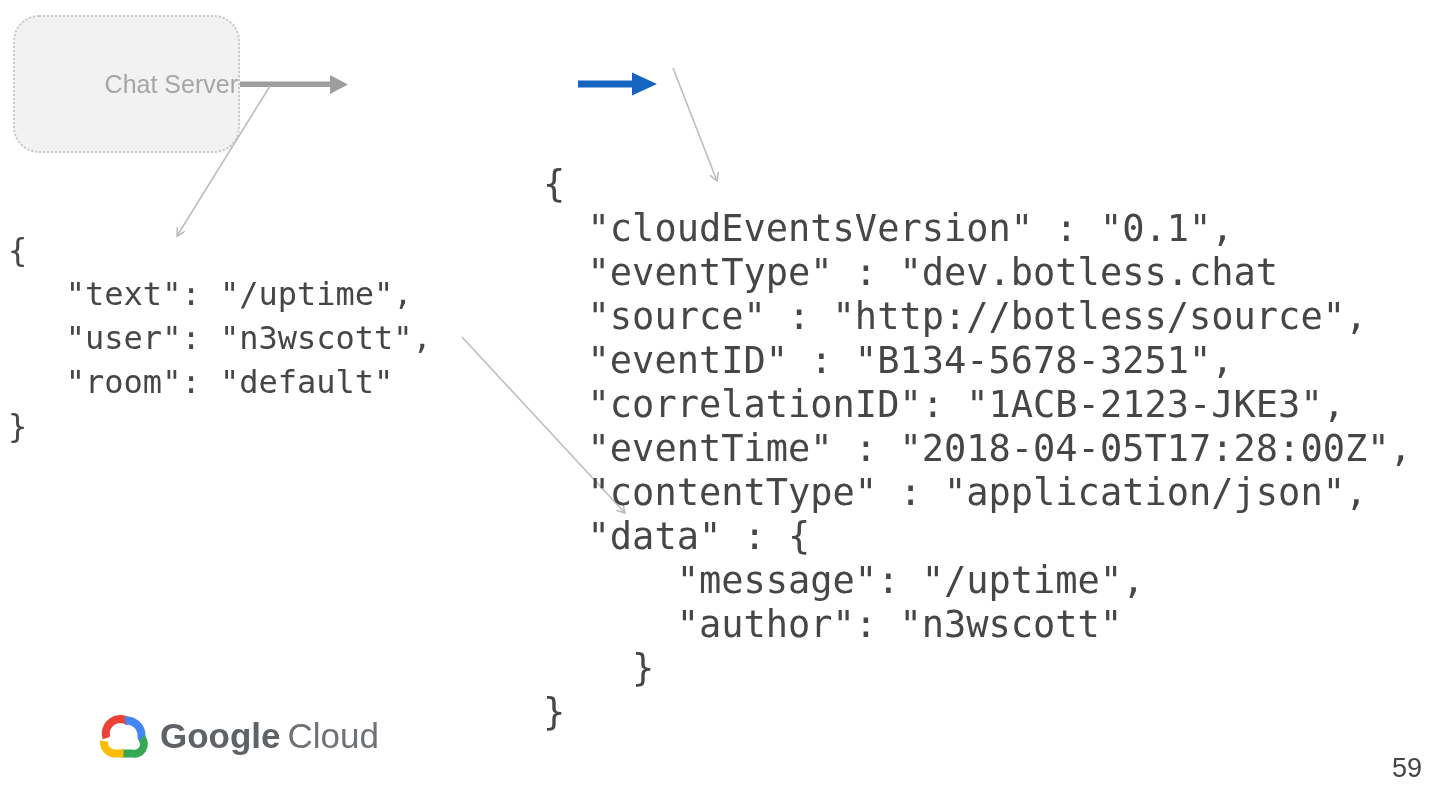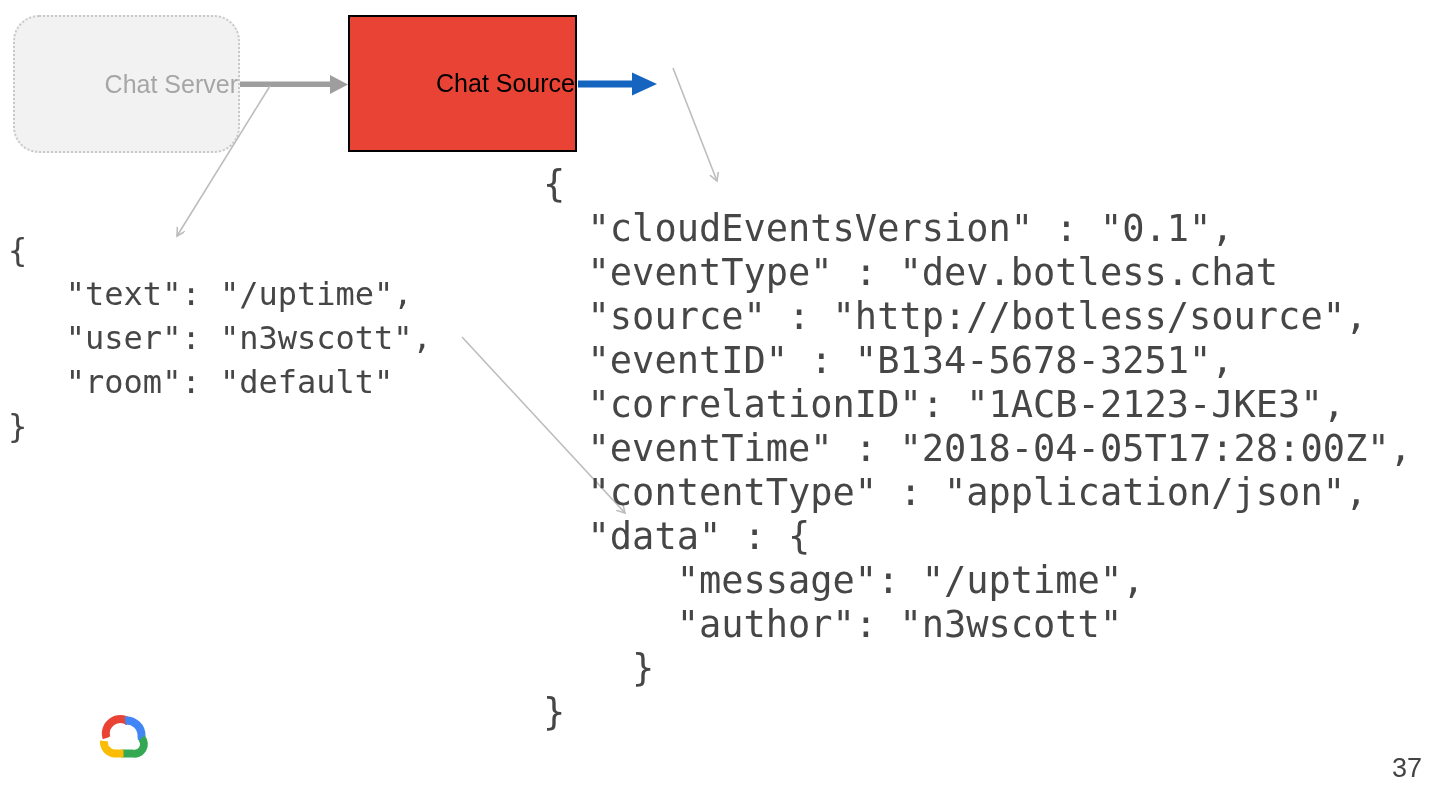--- a/index.html
+++ b/index.html
@@ -83,23 +83,20 @@
 </style>
 </head>
 <body>
 
 <div class="slide">
 
   <div class="box server">
     <span>Chat Server</span>
   </div>
 
-  <div class="box source">
-    <span>Chat Source</span>
-  </div>
 
   <svg class="arrow-overlay" viewBox="0 0 1440 810" xmlns="http://www.w3.org/2000/svg">
     <defs>
       <marker id="thin-head" markerWidth="12" markerHeight="12" refX="8" refY="4.5" orient="auto" markerUnits="userSpaceOnUse">
         <path d="M0,0 L8,4.5 L0,9" fill="none" stroke="#bdbdbd" stroke-width="1.6"></path>
       </marker>
     </defs>
 
     <g>
       <rect x="240" y="81.5" width="91" height="5.5" fill="#9e9e9e"></rect>
@@ -145,17 +142,20 @@
       <path d="M43.5,25 A9.5,9.5 0 0 1 34,40.5 L23.5,40.5" fill="none" stroke="#34a853" stroke-width="8"></path>
       <path d="M25.5,40.5 L16,40.5 A11.5,11.5 0 0 1 6,28" fill="none" stroke="#fbbc05" stroke-width="8"></path>
       <g fill="#ffffff">
         <circle cx="17" cy="27" r="6.5"></circle>
         <circle cx="26" cy="21.5" r="8"></circle>
         <circle cx="33.5" cy="27.5" r="6.5"></circle>
         <rect x="15" y="25" width="20" height="9.5" rx="3"></rect>
         <polygon points="10,33 22,17 24,33"></polygon>
       </g>
     </svg>
+    <div class="logo-text">
+      <span class="logo-google">Google</span><span class="logo-cloud">Cloud</span>
+    </div>
   </div>
 
-  <div class="page-number">37</div>
+  <div class="page-number">59</div>
 
 </div>
 
 </body></html>

